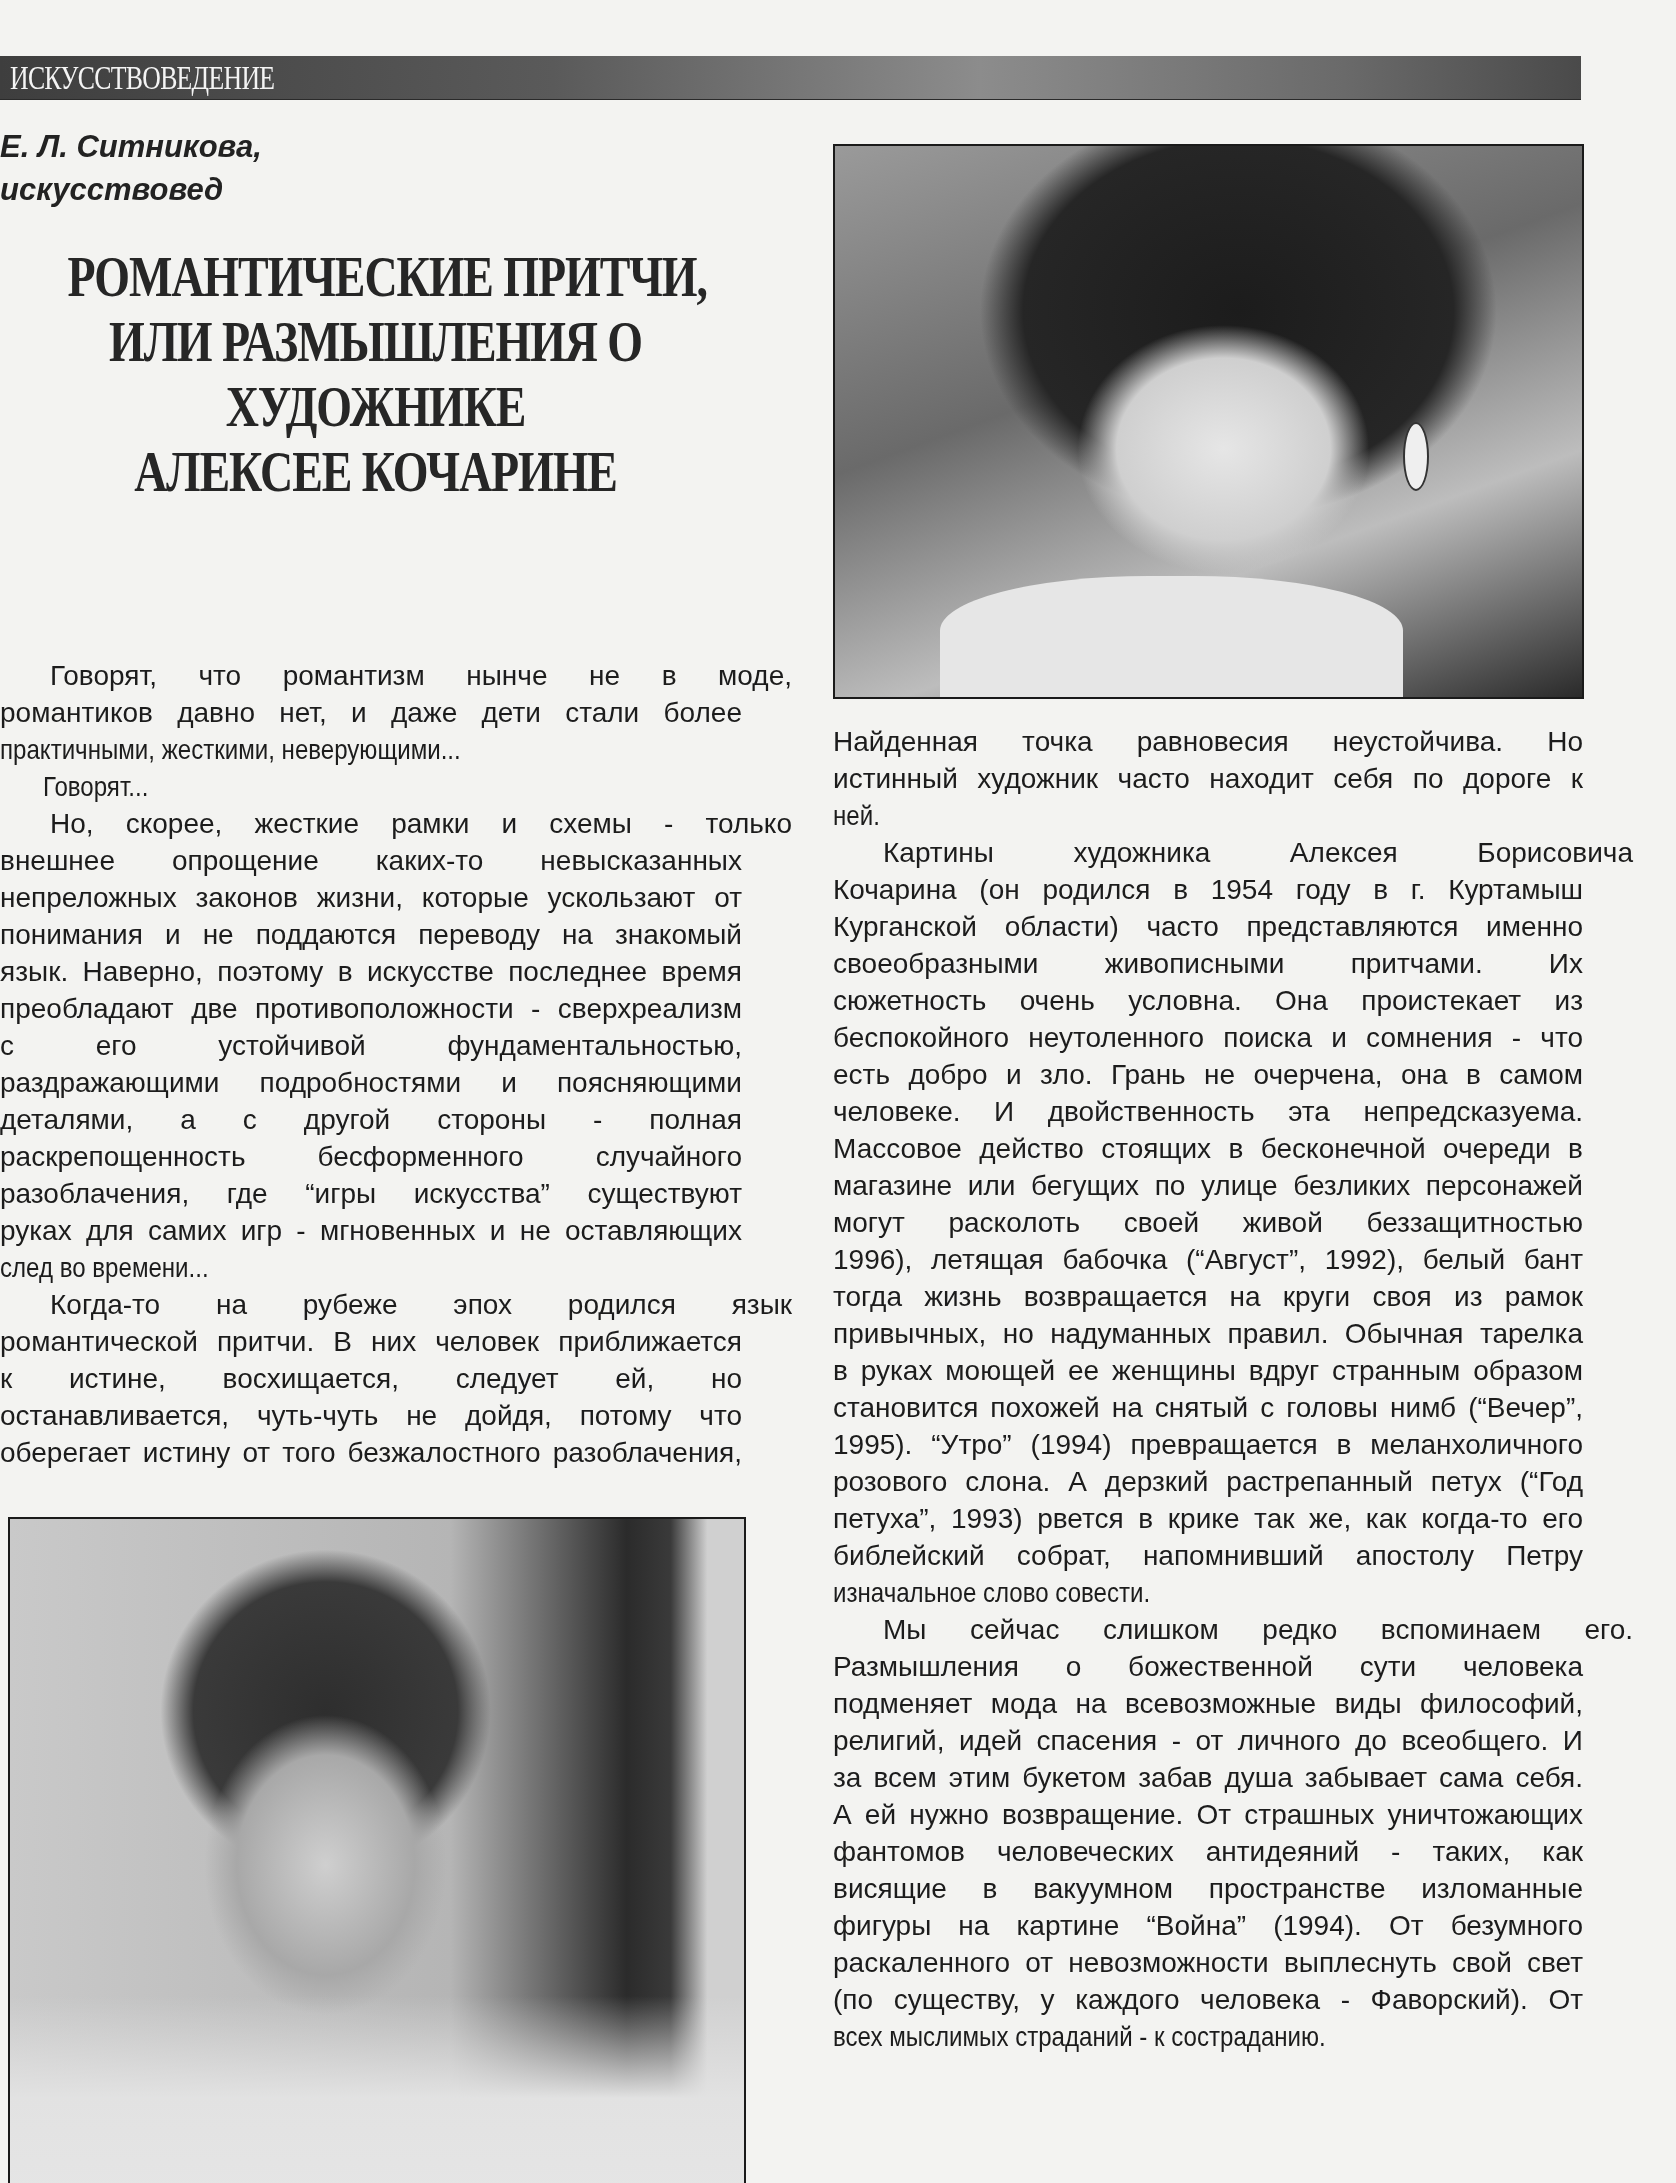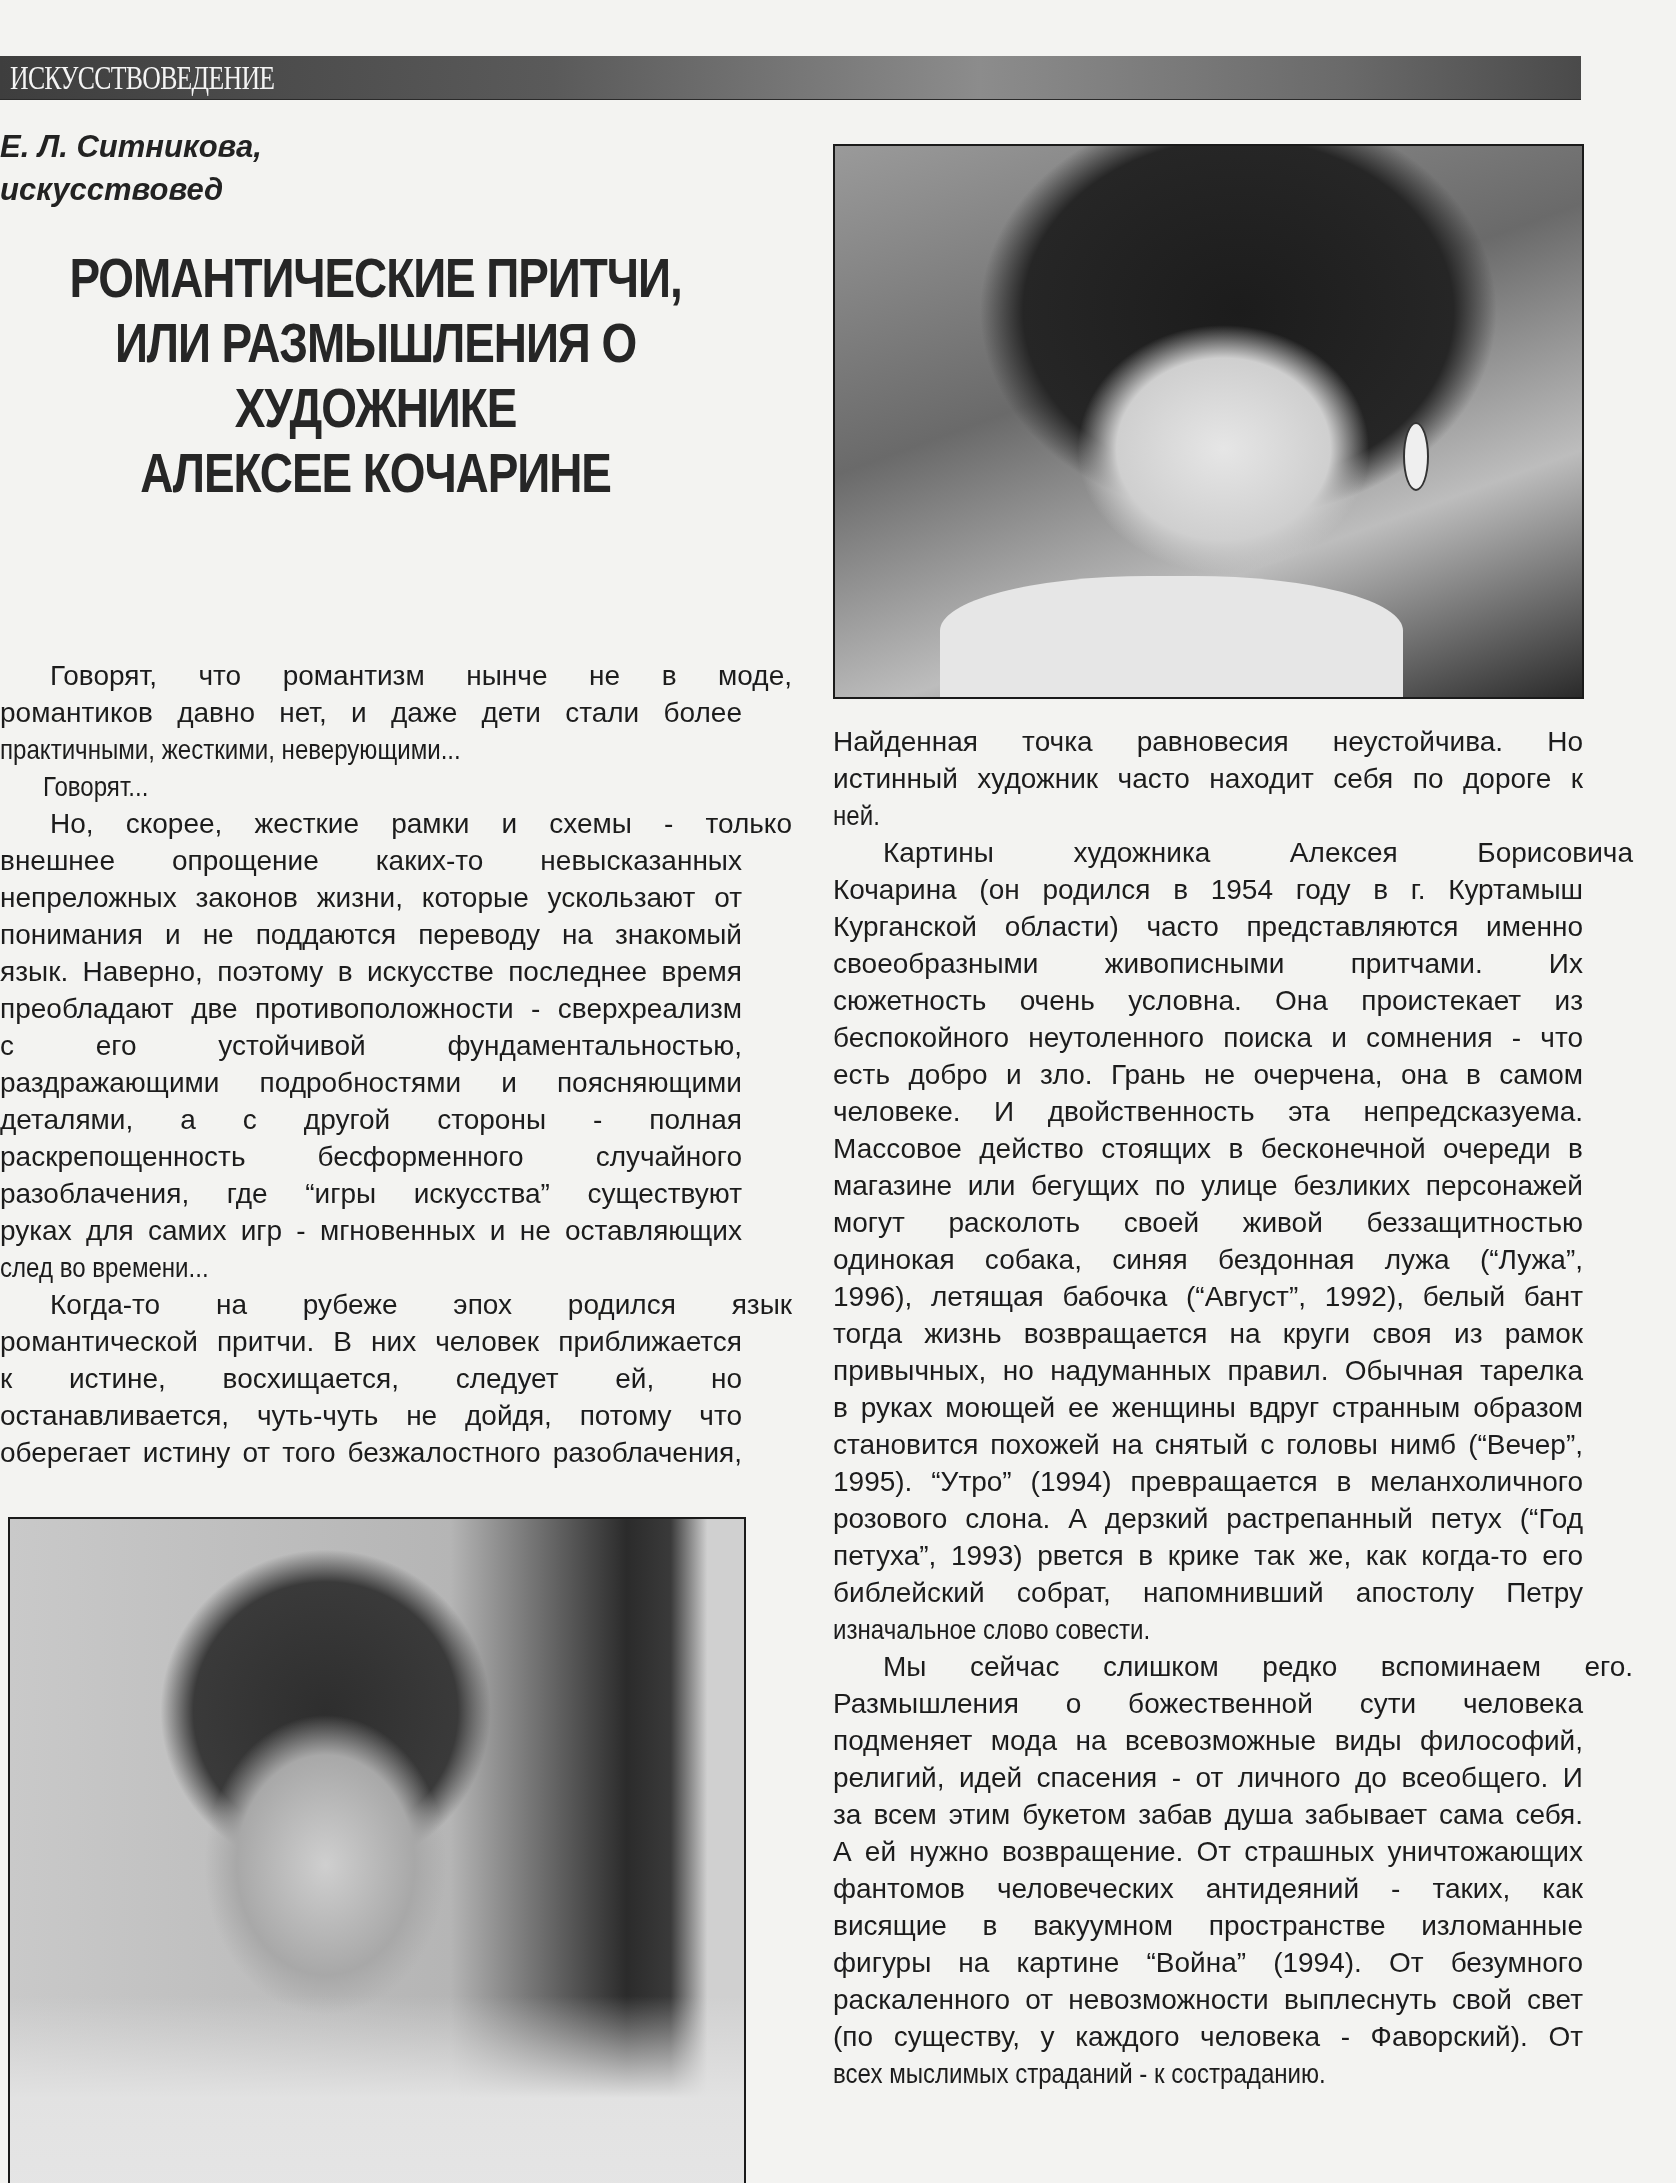--- a/index.html
+++ b/index.html
@@ -30,21 +30,21 @@
     left: 0; font-style: italic; font-weight: bold;
     font-family: "Liberation Sans", sans-serif;
     font-size: 31px; color: #222; white-space: nowrap;
   }
   .author-name { top: 129px; }
   .author-role { top: 172px; }
 
   
   .title {
     left: 0; top: 245px; width: 751px;
-    font-family: Liberation Sans, sans-serif; font-weight: bold;
+    font-family: Liberation Serif, serif; font-weight: bold;
     text-align: center; color: #262626;
   }
   .title-line {
     display: block; font-size: 56px; line-height: 65px;
     white-space: nowrap;
     transform: scaleX(0.82); transform-origin: center;
     letter-spacing: -1.3px;
   }
 
   
@@ -149,21 +149,20 @@
   <span class="line" style="display: block; width: 750px; transform: scaleX(1);">Кочарина (он родился в 1954 году в г. Куртамыш</span>
   <span class="line" style="display: block; width: 750px; transform: scaleX(1);">Курганской области) часто представляются именно</span>
   <span class="line" style="display: block; width: 750px; transform: scaleX(1);">своеобразными живописными притчами. Их</span>
   <span class="line" style="display: block; width: 750px; transform: scaleX(1);">сюжетность очень условна. Она проистекает из</span>
   <span class="line" style="display: block; width: 750px; transform: scaleX(1);">беспокойного неутоленного поиска и сомнения - что</span>
   <span class="line" style="display: block; width: 750px; transform: scaleX(1);">есть добро и зло. Грань не очерчена, она в самом</span>
   <span class="line" style="display: block; width: 750px; transform: scaleX(1);">человеке. И двойственность эта непредсказуема.</span>
   <span class="line" style="display: block; width: 750px; transform: scaleX(1);">Массовое действо стоящих в бесконечной очереди в</span>
   <span class="line" style="display: block; width: 750px; transform: scaleX(1);">магазине или бегущих по улице безликих персонажей</span>
   <span class="line" style="display: block; width: 750px; transform: scaleX(1);">могут расколоть своей живой беззащитностью</span>
-  <span class="line" style="display: block; width: 750px; transform: scaleX(1);">одинокая собака, синяя бездонная лужа (“Лужа”,</span>
   <span class="line" style="display: block; width: 750px; transform: scaleX(1);">1996), летящая бабочка (“Август”, 1992), белый бант</span>
   <span class="line" style="display: block; width: 750px; transform: scaleX(1);">тогда жизнь возвращается на круги своя из рамок</span>
   <span class="line" style="display: block; width: 750px; transform: scaleX(1);">привычных, но надуманных правил. Обычная тарелка</span>
   <span class="line" style="display: block; width: 750px; transform: scaleX(1);">в руках моющей ее женщины вдруг странным образом</span>
   <span class="line" style="display: block; width: 750px; transform: scaleX(1);">становится похожей на снятый с головы нимб (“Вечер”,</span>
   <span class="line" style="display: block; width: 750px; transform: scaleX(1);">1995). “Утро” (1994) превращается в меланхоличного</span>
   <span class="line" style="display: block; width: 750px; transform: scaleX(1);">розового слона. А дерзкий растрепанный петух (“Год</span>
   <span class="line" style="display: block; width: 750px; transform: scaleX(1);">петуха”, 1993) рвется в крике так же, как когда-то его</span>
   <span class="line" style="display: block; width: 750px; transform: scaleX(1);">библейский собрат, напомнивший апостолу Петру</span>
   <span class="line last" style="display: block; width: 872px; transform: scaleX(0.86);">изначальное слово совести.</span>

